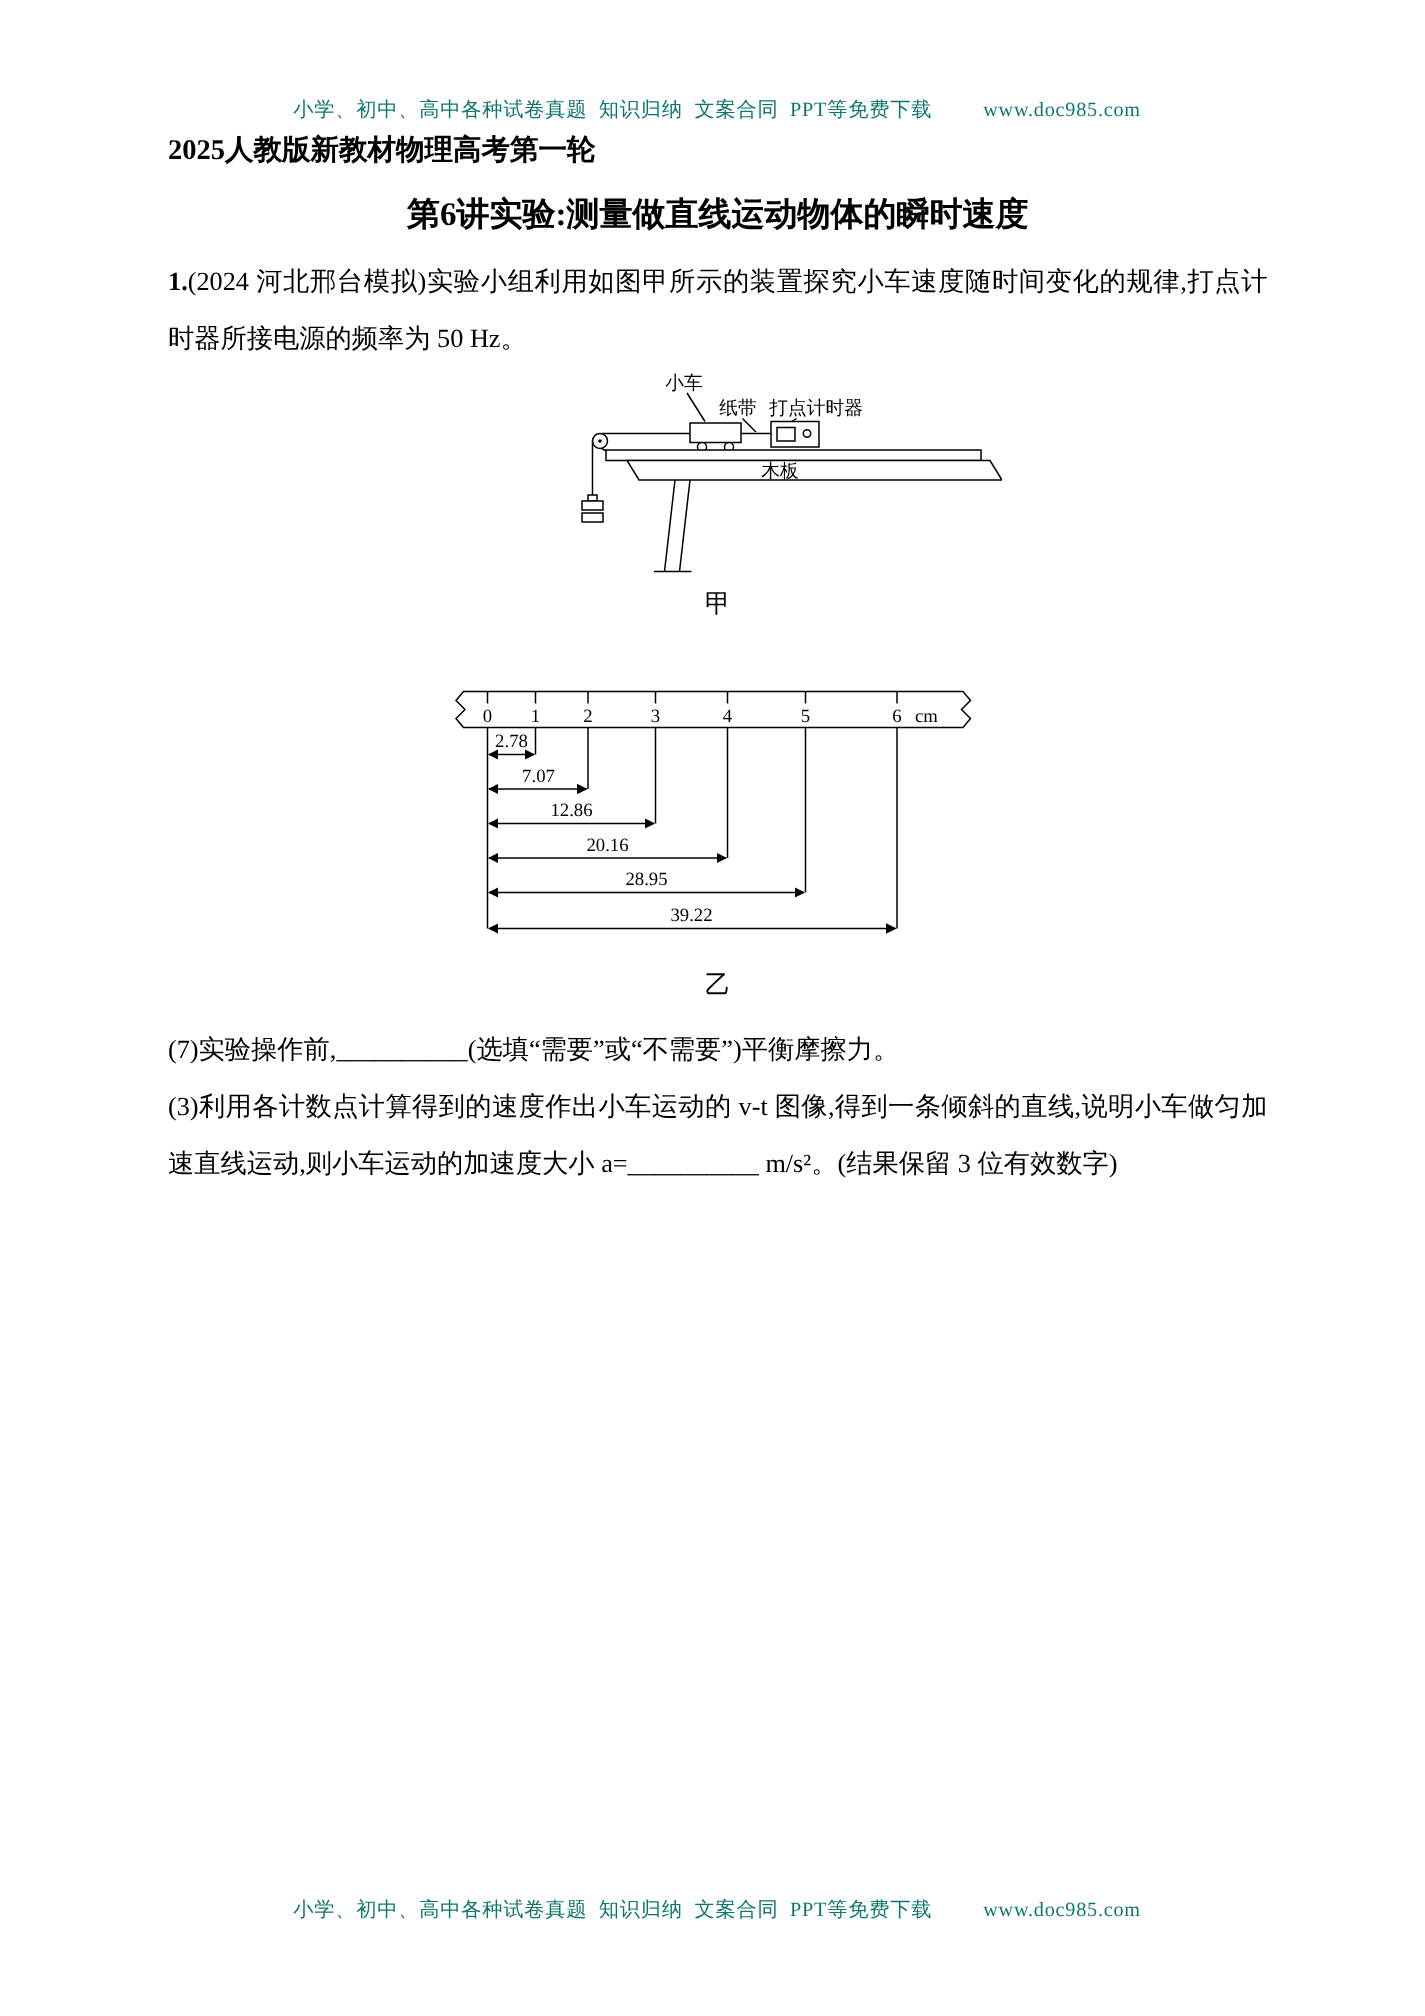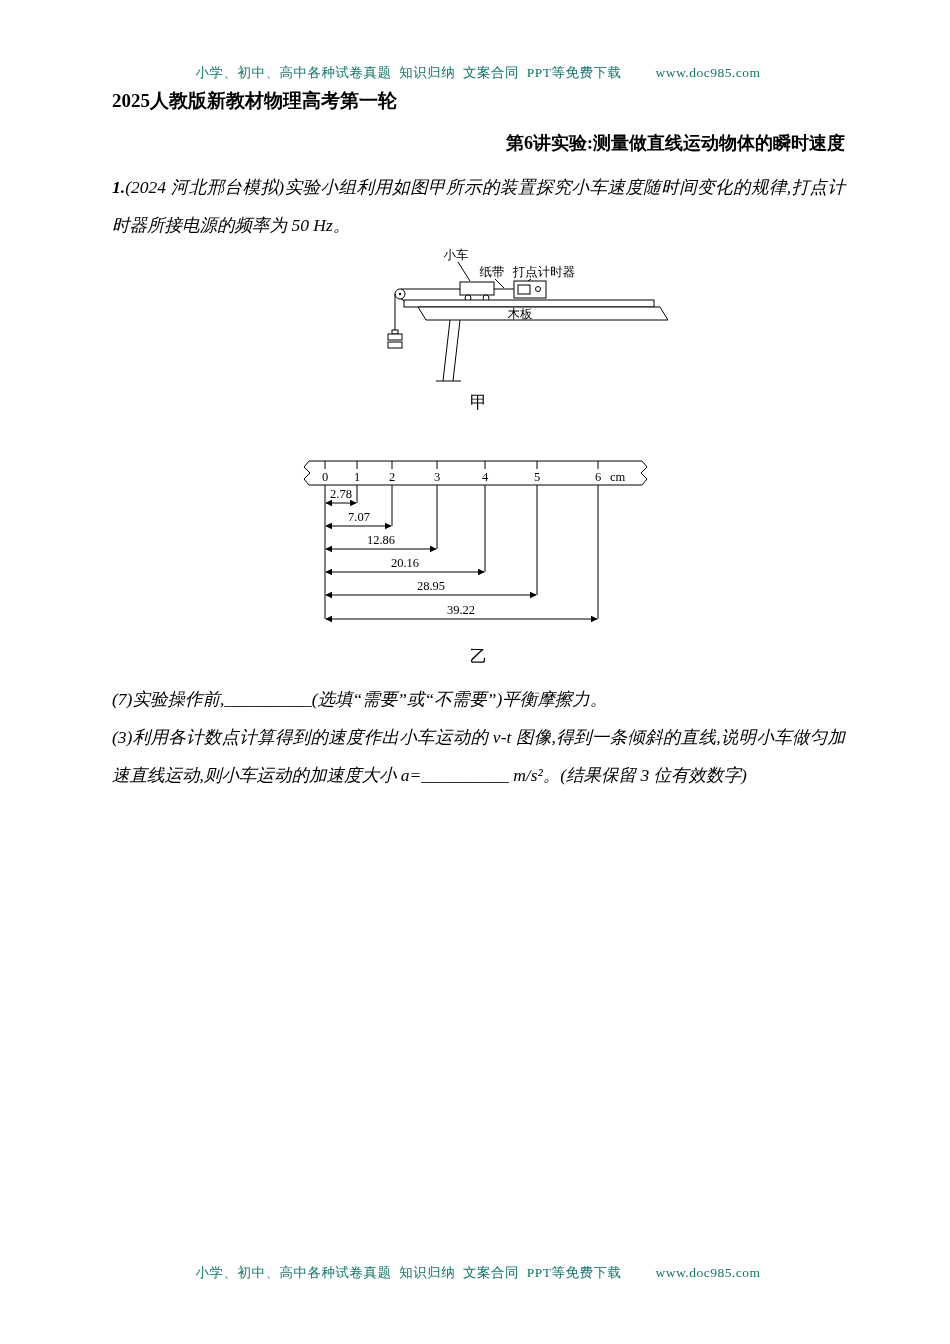--- a/index.html
+++ b/index.html
@@ -19,26 +19,25 @@
   .runner .seg{white-space:pre;letter-spacing:0.5px;}
   .runner.header{top:24px;}
   .runner.footer{bottom:62px;}
   .content{
     position:absolute;left:112px;top:80px;width:733px;
   }
   .series-title{
     font-size:19px;font-weight:bold;margin:8px 0 0 0;line-height:26px;
   }
   .lesson-title{
-    font-size:18px;font-weight:bold;text-align:right;margin:16px 0 0 0;line-height:26px;
+    font-size:22px;font-weight:bold;text-align:center;margin:16px 0 0 0;line-height:26px;
   }
   p.para{
     font-size:17.5px;line-height:38px;text-align:justify;margin:0;
     word-break:break-word;
-    font-style:italic;
   }
   p.para.first{margin-top:12px;}
   .qnum{font-weight:bold;}
   .fig{margin:0;padding:0;}
   .fig svg{display:block;}
   .fig-jia{margin-top:4px;margin-left:256px;}
   .fig-yi{margin-top:38px;margin-left:183px;}
   .fig-caption{
     text-align:center;font-size:17px;line-height:22px;margin-top:4px;
   }

